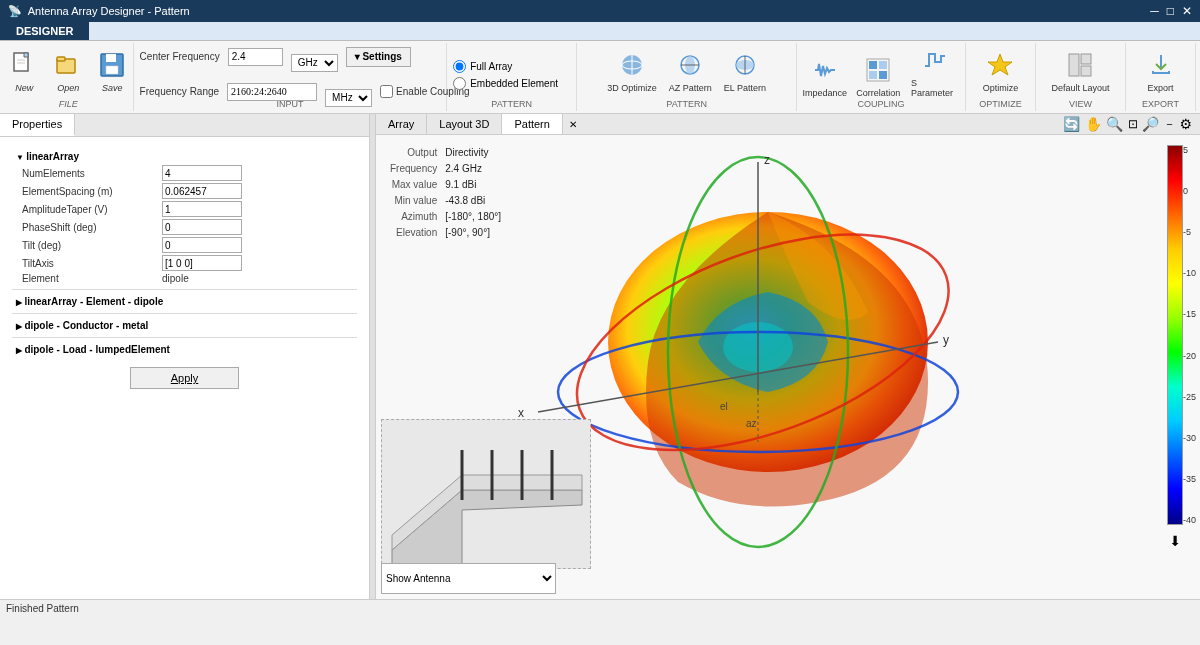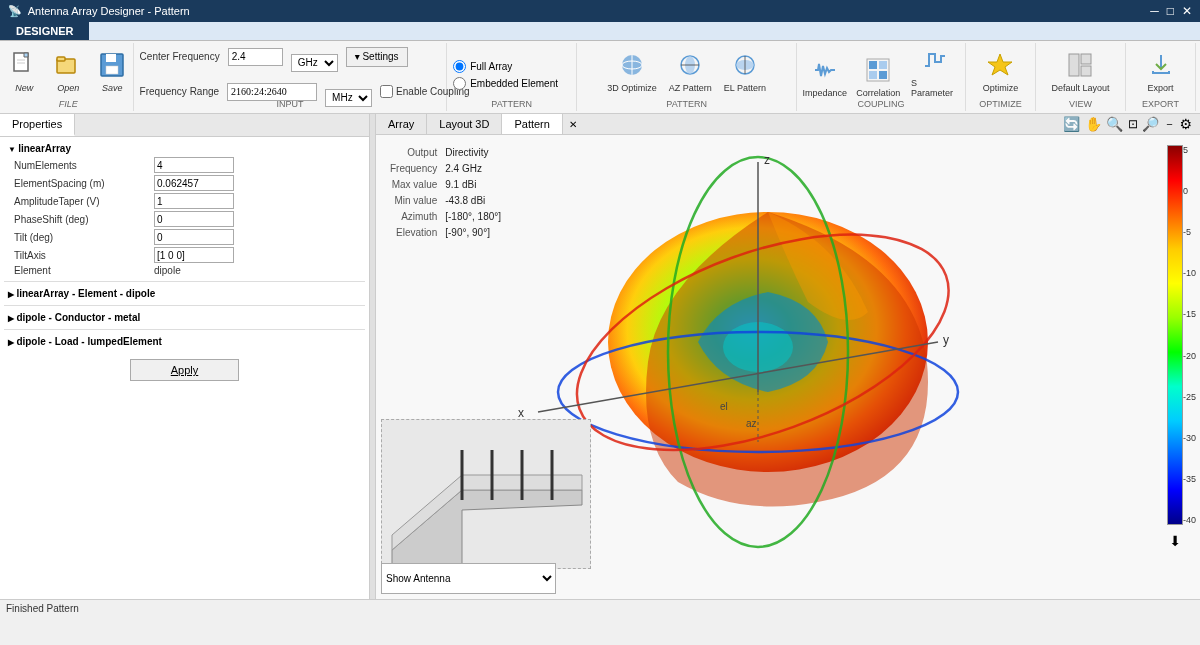--- a/index.html
+++ b/index.html
@@ -31,21 +31,21 @@
 
     
     #main { display: flex; height: calc(645px - 22px - 102px - 14px - 22px); }
 
     
     #left-panel { width: 370px; min-width: 370px; background: white; border-right: 1px solid #ccc; display: flex; flex-direction: column; }
     #left-tabs { display: flex; background: #e8e8e8; border-bottom: 1px solid #ccc; }
     .left-tab { padding: 4px 12px; font-size: 11px; cursor: pointer; border-right: 1px solid #ccc; }
     .left-tab.active { background: white; border-bottom: 2px solid white; }
 
-    #properties-panel { flex: 1; overflow-y: auto; padding: 4px; }
+    #properties-panel { flex: 1; overflow-y: auto; padding: 12px; }
     .tree-item { font-size: 10px; }
     .tree-item-header { padding: 2px 4px; font-weight: bold; color: #000; cursor: pointer; }
     .tree-item-header::before { content: '▶ '; font-size: 8px; }
     .tree-item-header.open::before { content: '▼ '; font-size: 8px; }
     .tree-content { padding-left: 8px; }
     .prop-row { display: flex; align-items: center; padding: 1px 2px; }
     .prop-label { width: 140px; font-size: 10px; color: #333; }
     .prop-value { flex: 1; }
     .prop-value input { width: 80px; height: 16px; border: 1px solid #aaa; font-size: 10px; padding: 0 2px; background: white; }
     .prop-value span { font-size: 10px; color: #333; }
@@ -85,21 +85,21 @@
     #show-antenna-row { position: absolute; bottom: 5px; left: 5px; display: flex; align-items: center; }
     #show-antenna-row select { width: 175px; height: 31px; font-size: 10px; border: 1px solid #aaa; background: white; }
 
     
     #status-bar { height: 18px; background: #f0f0f0; border-top: 1px solid #ccc; display: flex; align-items: center; padding: 0 6px; font-size: 10px; color: #333; }
 
     
     #pattern-svg { width: 100%; height: 100%; }
 
     
-    .settings-btn { padding: 2px 8px; height: 20px; border: 1px solid #aaa; background: #f0f0f0; font-size: 10px; cursor: pointer; }
+    .settings-btn { padding: 2px 8px; height: 20px; border: 1px solid #aaa; background: #f0f0f0; font-size: 10px; cursor: pointer; font-weight: bold; }
 
     
     .checkbox-label { display: flex; align-items: center; gap: 3px; font-size: 10px; cursor: pointer; }
   </style>
 </head>
 <body>
 
 <div id="title-bar">
   <div id="title-bar-left">
     <span>📡</span>

